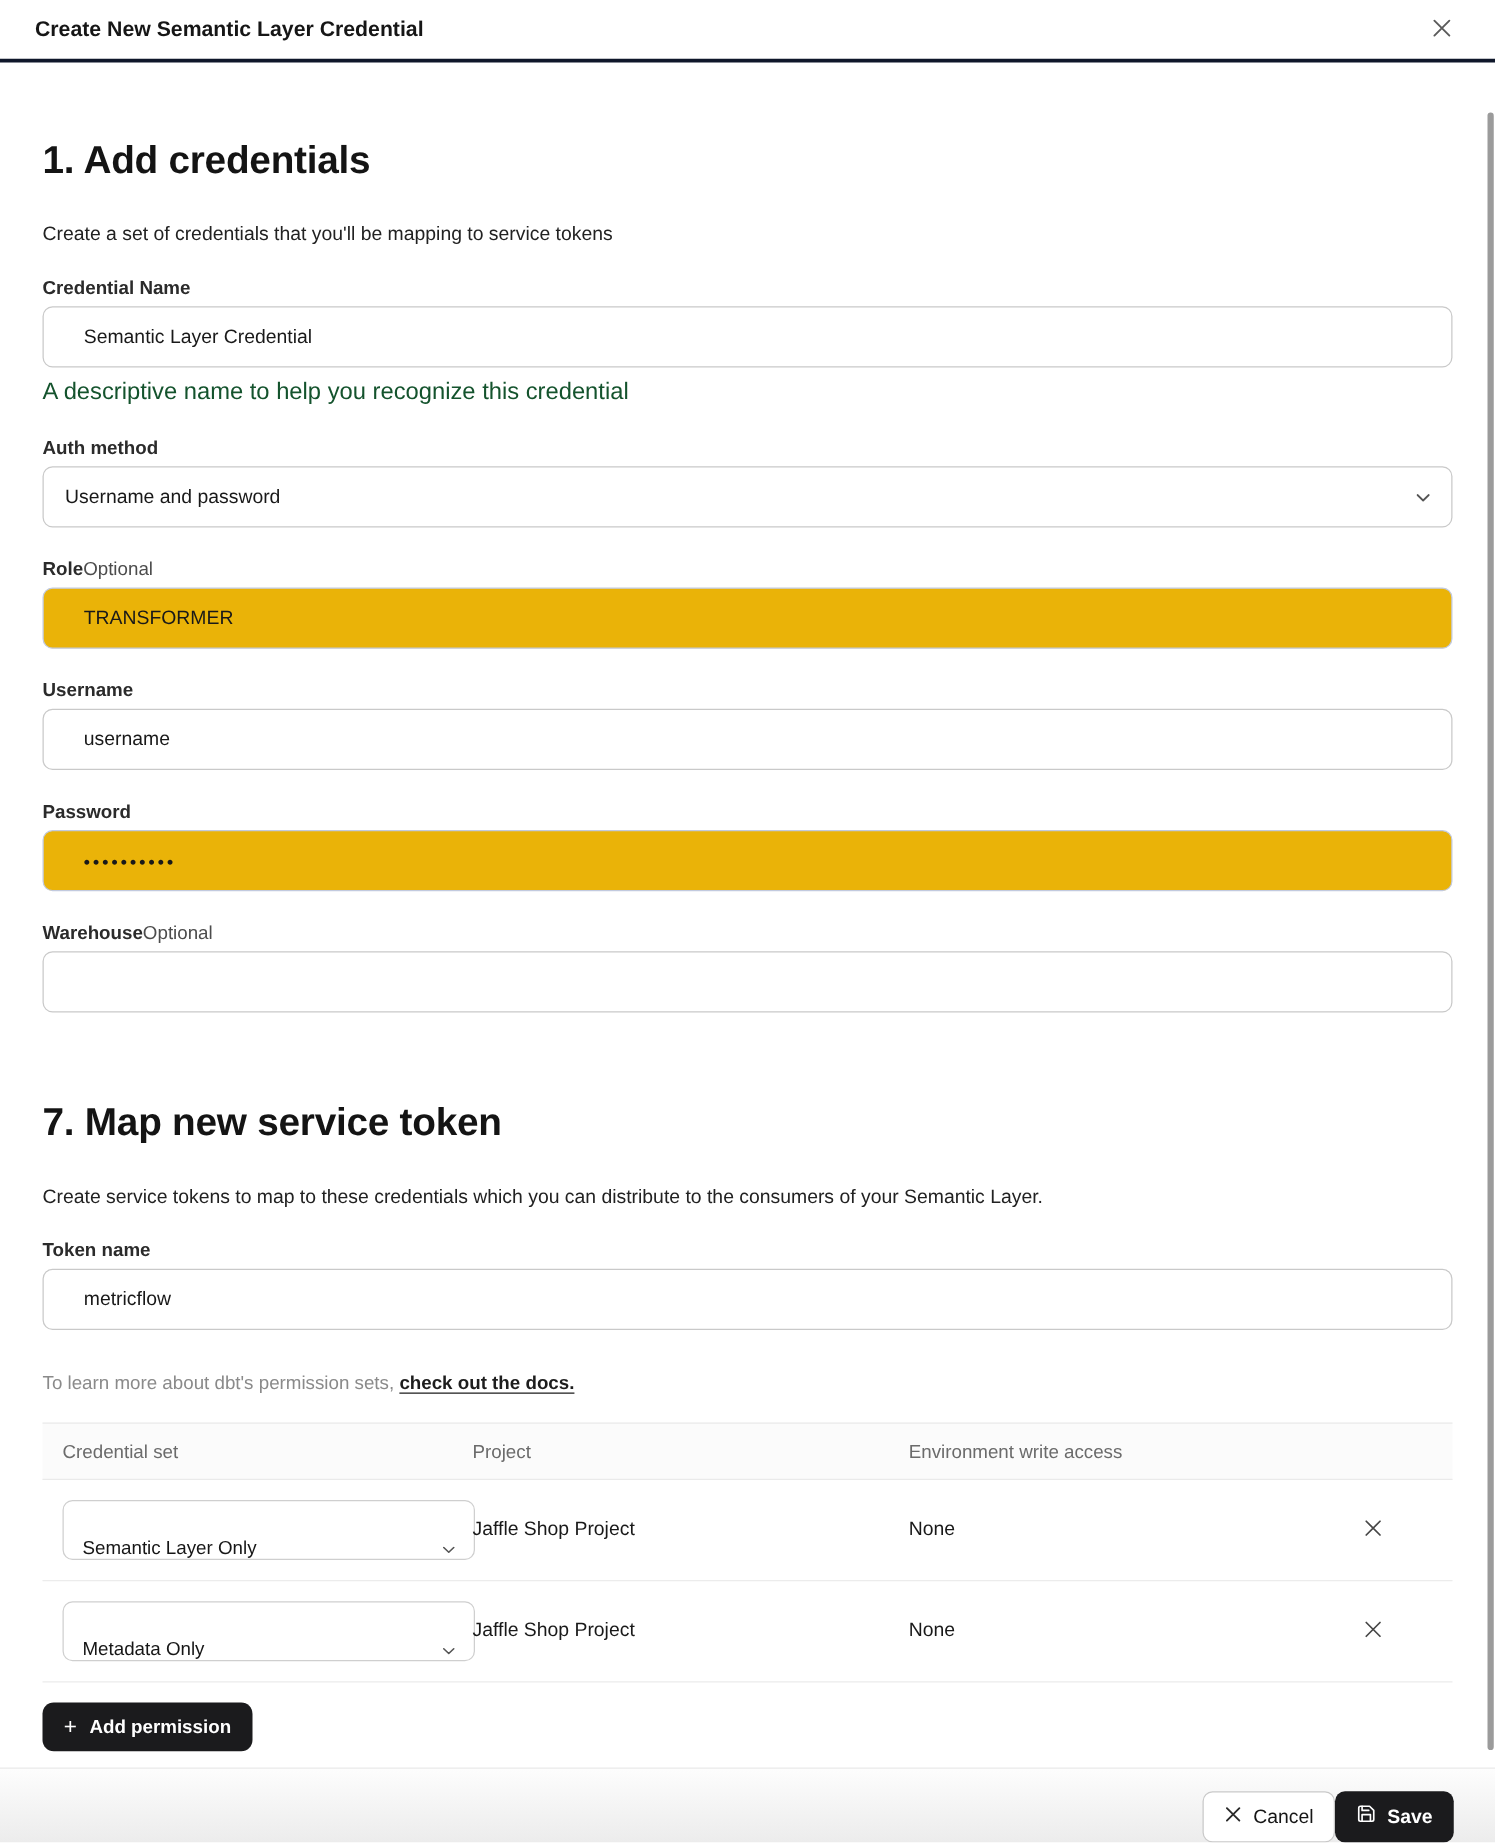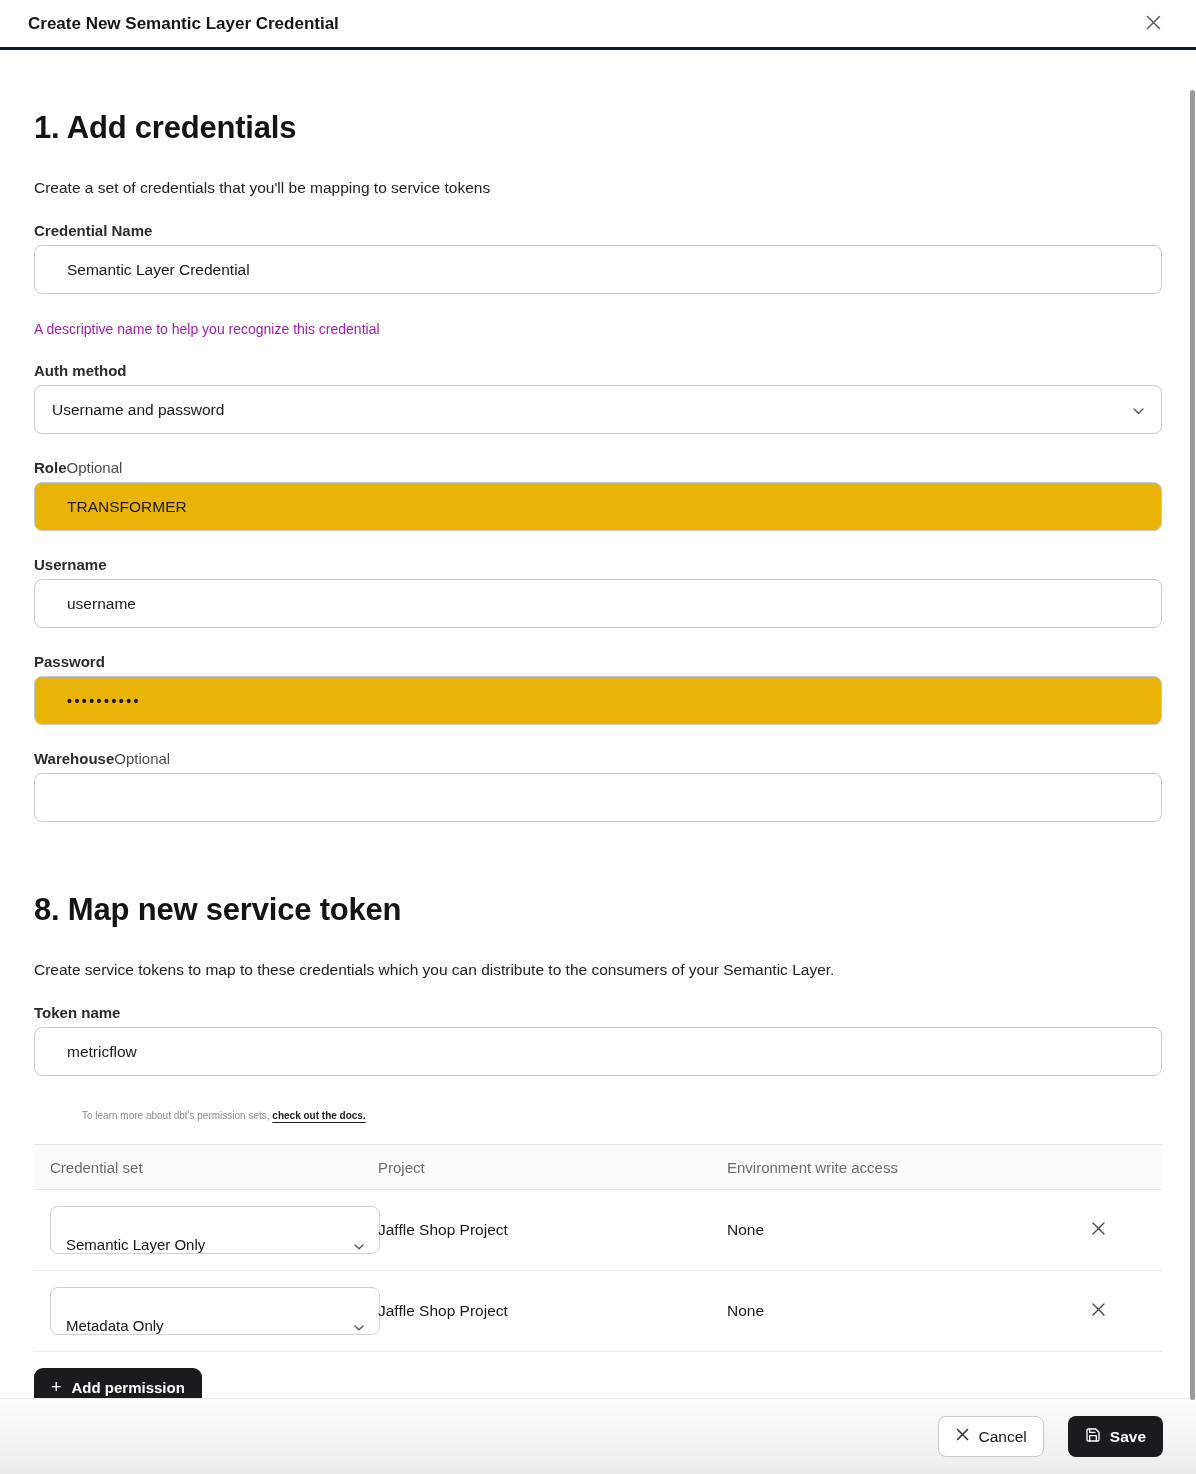--- a/index.html
+++ b/index.html
@@ -50,35 +50,35 @@
     margin-top: 6px;
     width: 100%; height: 49px;
     border: 1px solid #c9c9c9; border-radius: 8px;
     padding: 0 32px;
     font-size: 15.5px; font-family: inherit; color: #191919;
     background: #fff; outline: none;
   }
   .autofill { background: #eab308; border-color: #c2cade; }
   .password-input { letter-spacing: 2.5px; font-size: 14px; font-weight: 700; }
 
-  .helper-text { margin-top: 27px; font-size: 14px; color: #a21caf; }
+  .helper-text { margin-top: 9px; font-size: 19px; color: #14532d; }
 
   .select-box {
     margin-top: 6px;
     width: 100%; height: 49px;
     border: 1px solid #c9c9c9; border-radius: 8px;
     background: #fff;
     display: flex; align-items: center; justify-content: space-between;
     padding: 0 17px;
     font-size: 15.5px; color: #191919;
     cursor: pointer;
   }
 
   
-  .docs-note { margin-top: 34px; font-size: 10px; color: #8a8a8a; margin-left: 48px; }
+  .docs-note { margin-top: 34px; font-size: 15px; color: #8a8a8a; }
   .docs-link {
     color: #1d1d1d; font-weight: 700;
     text-decoration: underline; text-underline-offset: 3px;
     cursor: pointer;
   }
 
   
   .perm-table { margin-top: 23px; }
   .table-head {
     display: grid; grid-template-columns: 328px 349px 1fr 96px;
@@ -121,25 +121,25 @@
     border: none; border-radius: 9px;
     padding: 0 17px;
     font-size: 15px; font-weight: 700; font-family: inherit;
     cursor: pointer;
   }
   .plus-glyph { font-size: 18px; font-weight: 400; line-height: 1; position: relative; top: -1px; }
 
   
   .modal-footer {
     position: absolute; left: 0; right: 0; bottom: 0;
-    height: 76px;
+    height: 60px;
     background: linear-gradient(180deg, #fdfdfd 0%, #ececec 100%);
     border-top: 1px solid #e9e9e9;
-    display: flex; align-items: center; justify-content: flex-end;
-    gap: 24px;
+    display: flex; align-items: flex-end; justify-content: flex-end;
+    gap: 0;
     padding-right: 33px;
   }
   .btn-cancel {
     height: 41px;
     display: inline-flex; align-items: center; gap: 9px;
     background: #fff;
     border: 1px solid #c9c9c9; border-radius: 8px;
     padding: 0 16px;
     font-size: 15.5px; font-weight: 400; color: #161616; font-family: inherit;
     cursor: pointer;
@@ -229,21 +229,21 @@
 
   <div class="field">
     <div class="label-row">
       <span class="field-label">Warehouse</span>
       <span class="optional-tag">Optional</span>
     </div>
     <input class="text-input" type="text" value="" style="">
   </div>
 
   
-  <h2 class="section-heading" id="s2-heading">8. Map new service token</h2>
+  <h2 class="section-heading" id="s2-heading">7. Map new service token</h2>
   <div class="section-desc">Create service tokens to map to these credentials which you can distribute to the consumers of your Semantic Layer.</div>
 
   <div class="field">
     <div class="label-row">
       <span class="field-label">Token name</span>
     </div>
     <input class="text-input" type="text" value="metricflow" style="">
   </div>
 
   <div class="docs-note">

